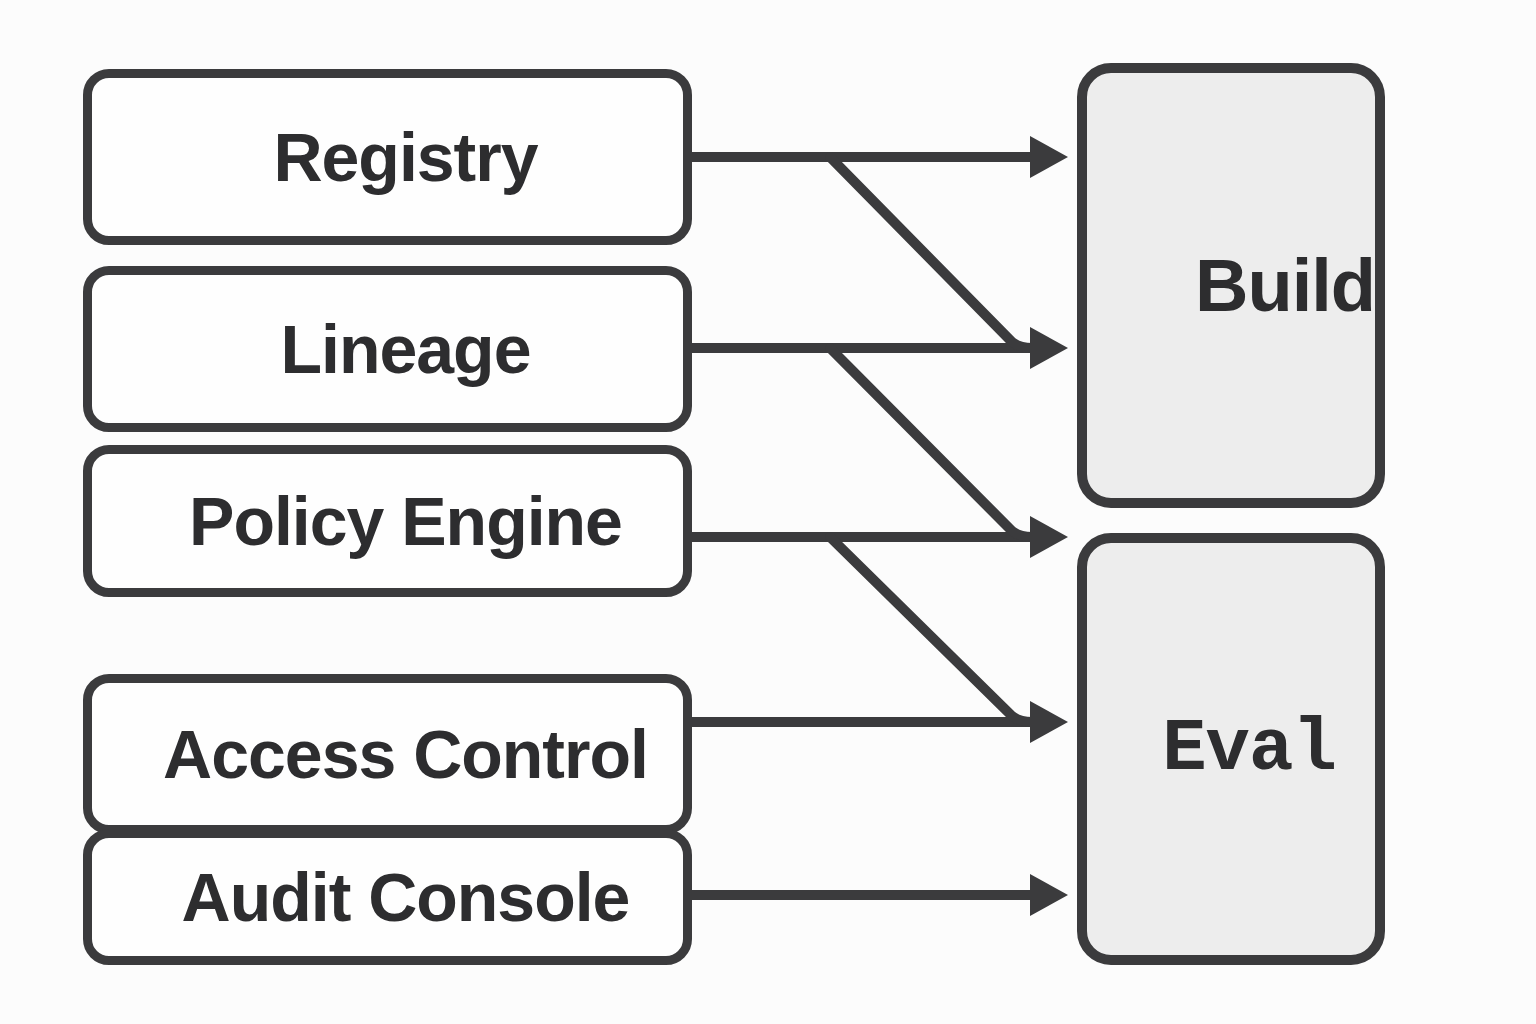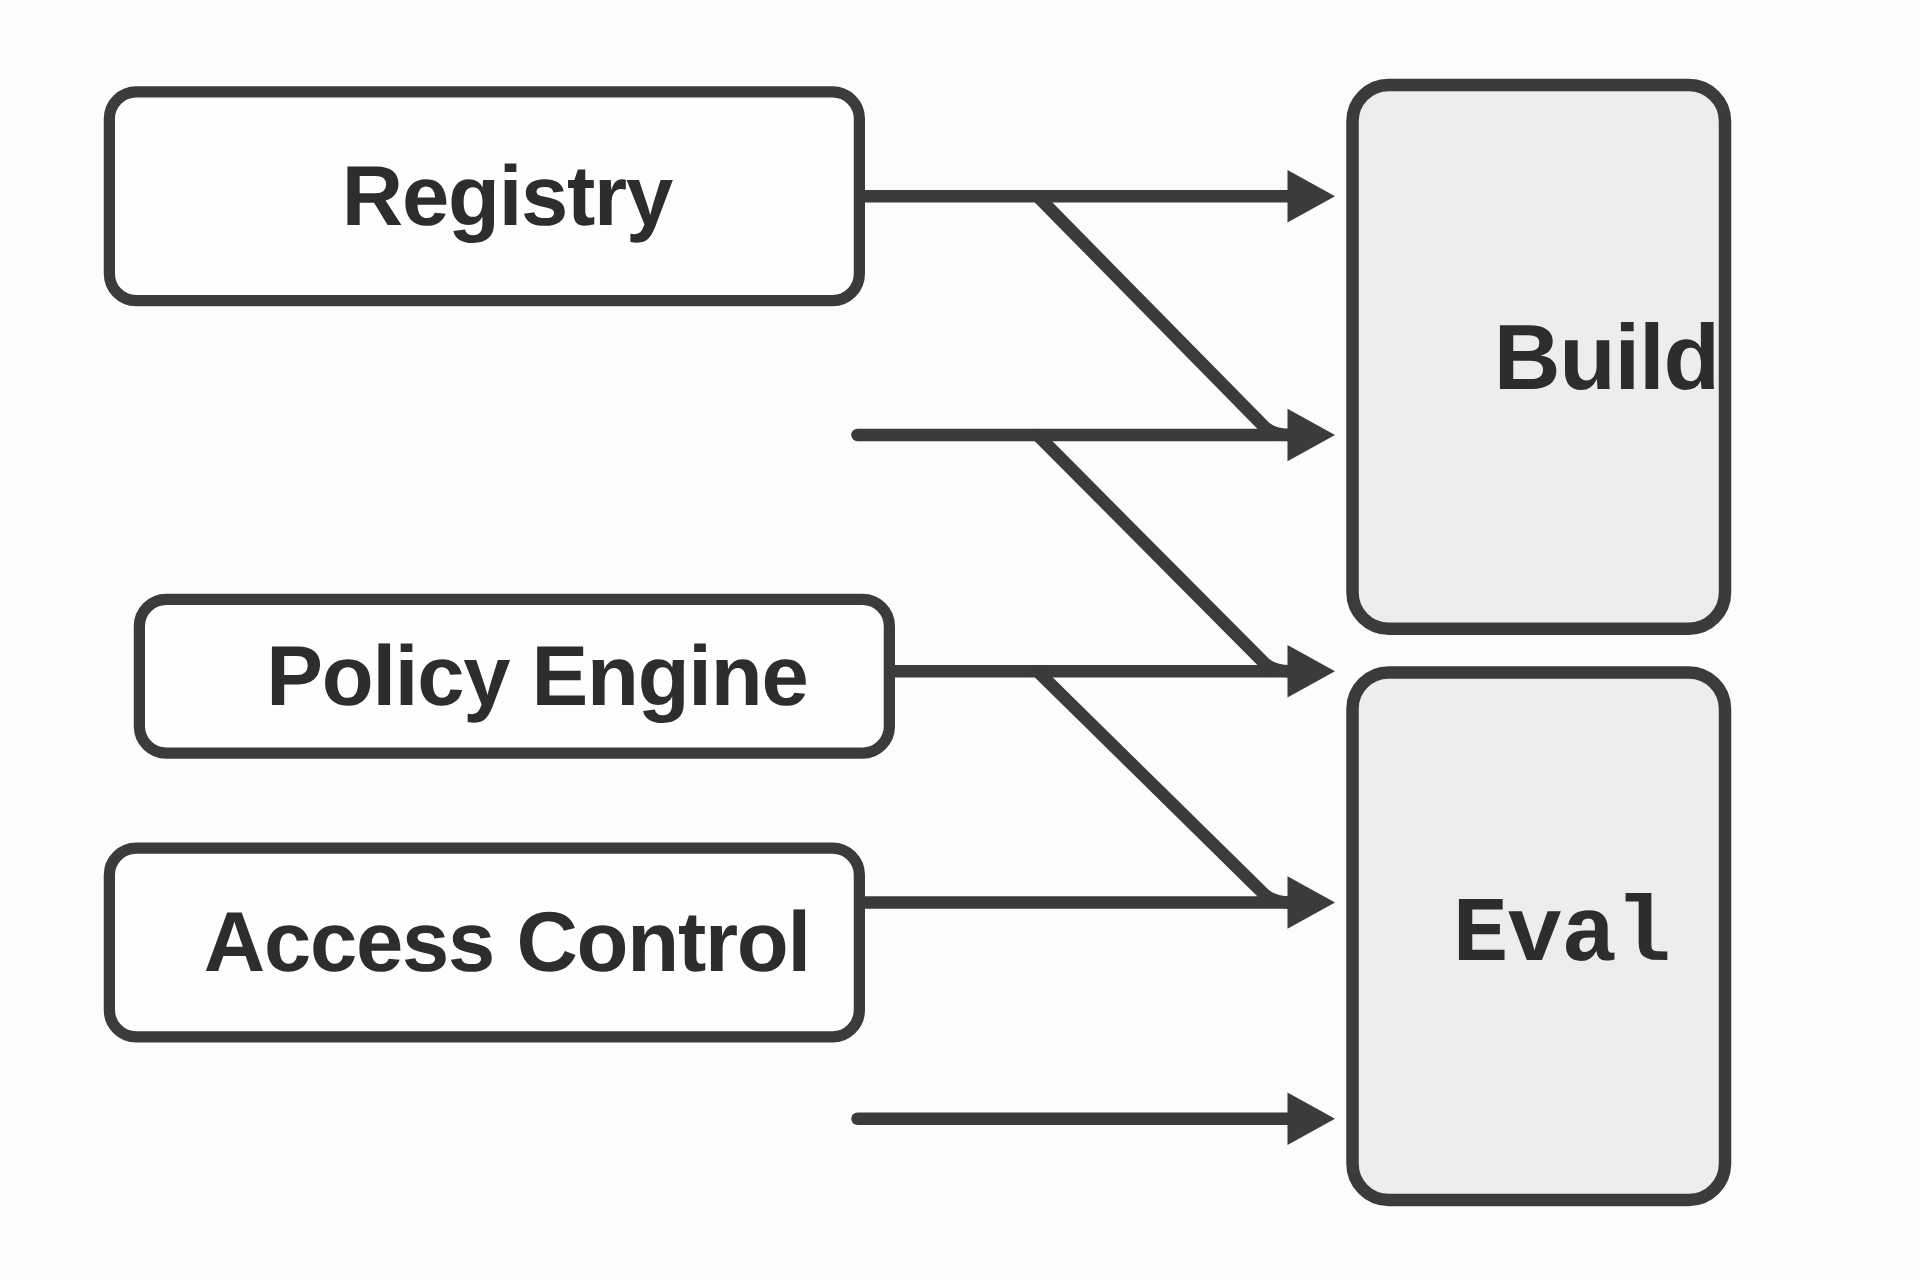--- a/index.html
+++ b/index.html
@@ -32,21 +32,21 @@
   }
   .node.right-node{
     left:1077px;width:308px;
     background:var(--right_fill);
     border:10px solid var(--stroke);
     border-radius:34px;
     font-size:74px;
   }
   #n-registry{top:69px;height:176px;}
   #n-lineage{top:266px;height:166px;}
-  #n-policy{top:475px;height:132px;margin-left:24px;}
+  #n-policy{top:445px;height:152px;}
   #n-access{top:674px;height:160px;}
   #n-audit{top:829px;height:136px;}
   #n-build{top:63px;height:445px;justify-content:flex-end;}
   #n-eval{top:533px;height:432px;font-family:Liberation Mono, monospace;}
   .edge{fill:none;stroke:var(--stroke);stroke-width:10;stroke-linecap:round;stroke-linejoin:round;}
   .arrowhead{fill:var(--stroke);stroke:none;}
 </style>
 </head>
 <body>
 
@@ -67,25 +67,31 @@
     <polygon class="arrowhead" points="1030,136 1068,157 1030,178"></polygon>
     <polygon class="arrowhead" points="1030,327 1068,348 1030,369"></polygon>
     <polygon class="arrowhead" points="1030,516 1068,537 1030,558"></polygon>
     <polygon class="arrowhead" points="1030,701 1068,722 1030,743"></polygon>
     <polygon class="arrowhead" points="1030,874 1068,895 1030,916"></polygon>
   </svg>
 
   <div class="node left-node" id="n-registry">
     <span>Registry</span>
   </div>
+  <div class="node left-node" id="n-lineage">
+    <span>Lineage</span>
+  </div>
   <div class="node left-node" id="n-policy">
     <span>Policy Engine</span>
   </div>
   <div class="node left-node" id="n-access">
     <span>Access Control</span>
+  </div>
+  <div class="node left-node" id="n-audit">
+    <span>Audit Console</span>
   </div>
 
   <div class="node right-node" id="n-build">
     <span>Build</span>
   </div>
   <div class="node right-node" id="n-eval">
     <span>Eval</span>
   </div>
 
 </div>

